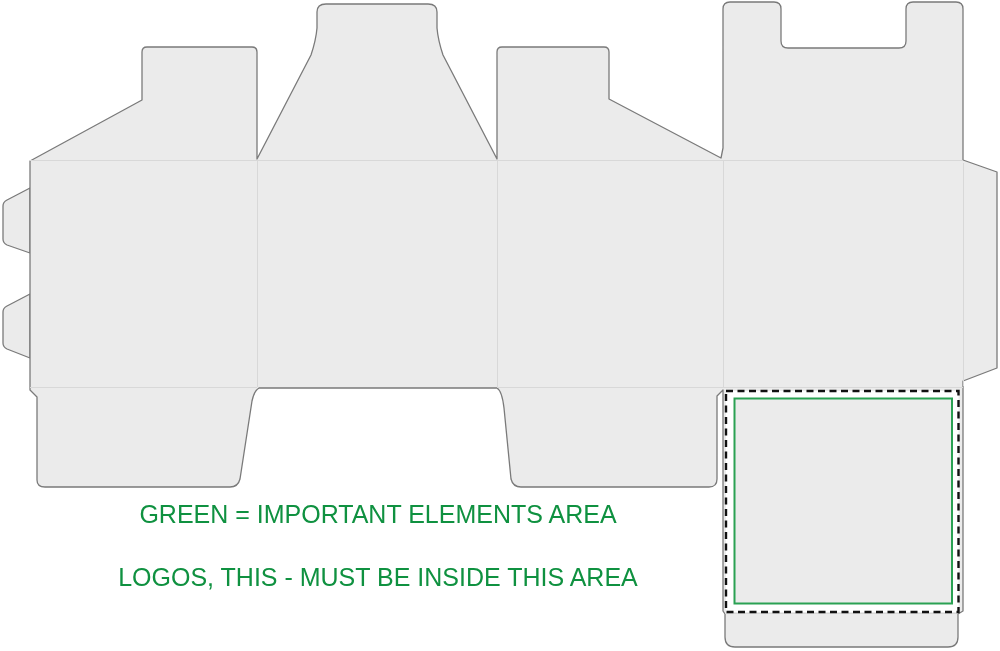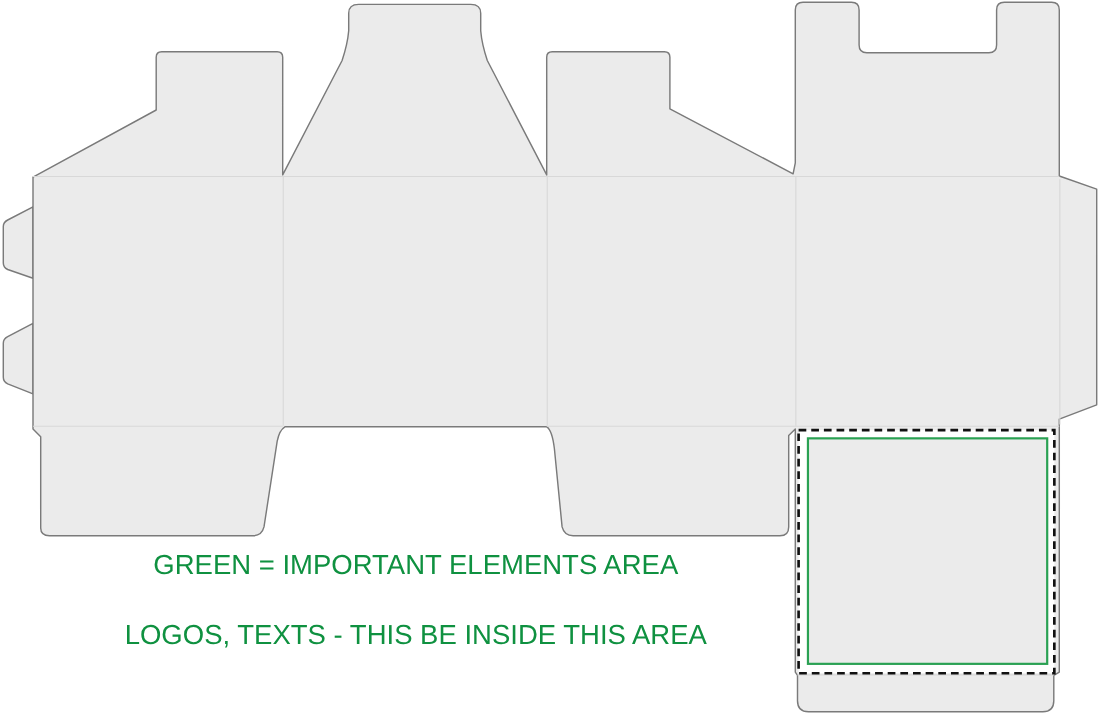--- a/index.html
+++ b/index.html
@@ -118,16 +118,16 @@
     <path class="crease" d="M723.5,161 V387"></path>
     <path class="crease" d="M963.5,163 V386"></path>
     <path class="crease" d="M725,613.5 H958"></path>
 
     <rect class="dashed-area" x="726" y="391" width="232.5" height="221"></rect>
     <rect class="green-area" x="734.5" y="398.5" width="217.5" height="205"></rect>
   </svg>
 
   <div class="note-block">
     <div class="note-line-1">GREEN = IMPORTANT ELEMENTS AREA</div>
-    <div>LOGOS, TEXTS - THIS BE INSIDE THIS AREA</div>
+    <div>LOGOS, THIS - MUST BE INSIDE THIS AREA</div>
   </div>
 
 </div>
 
 </body></html>

